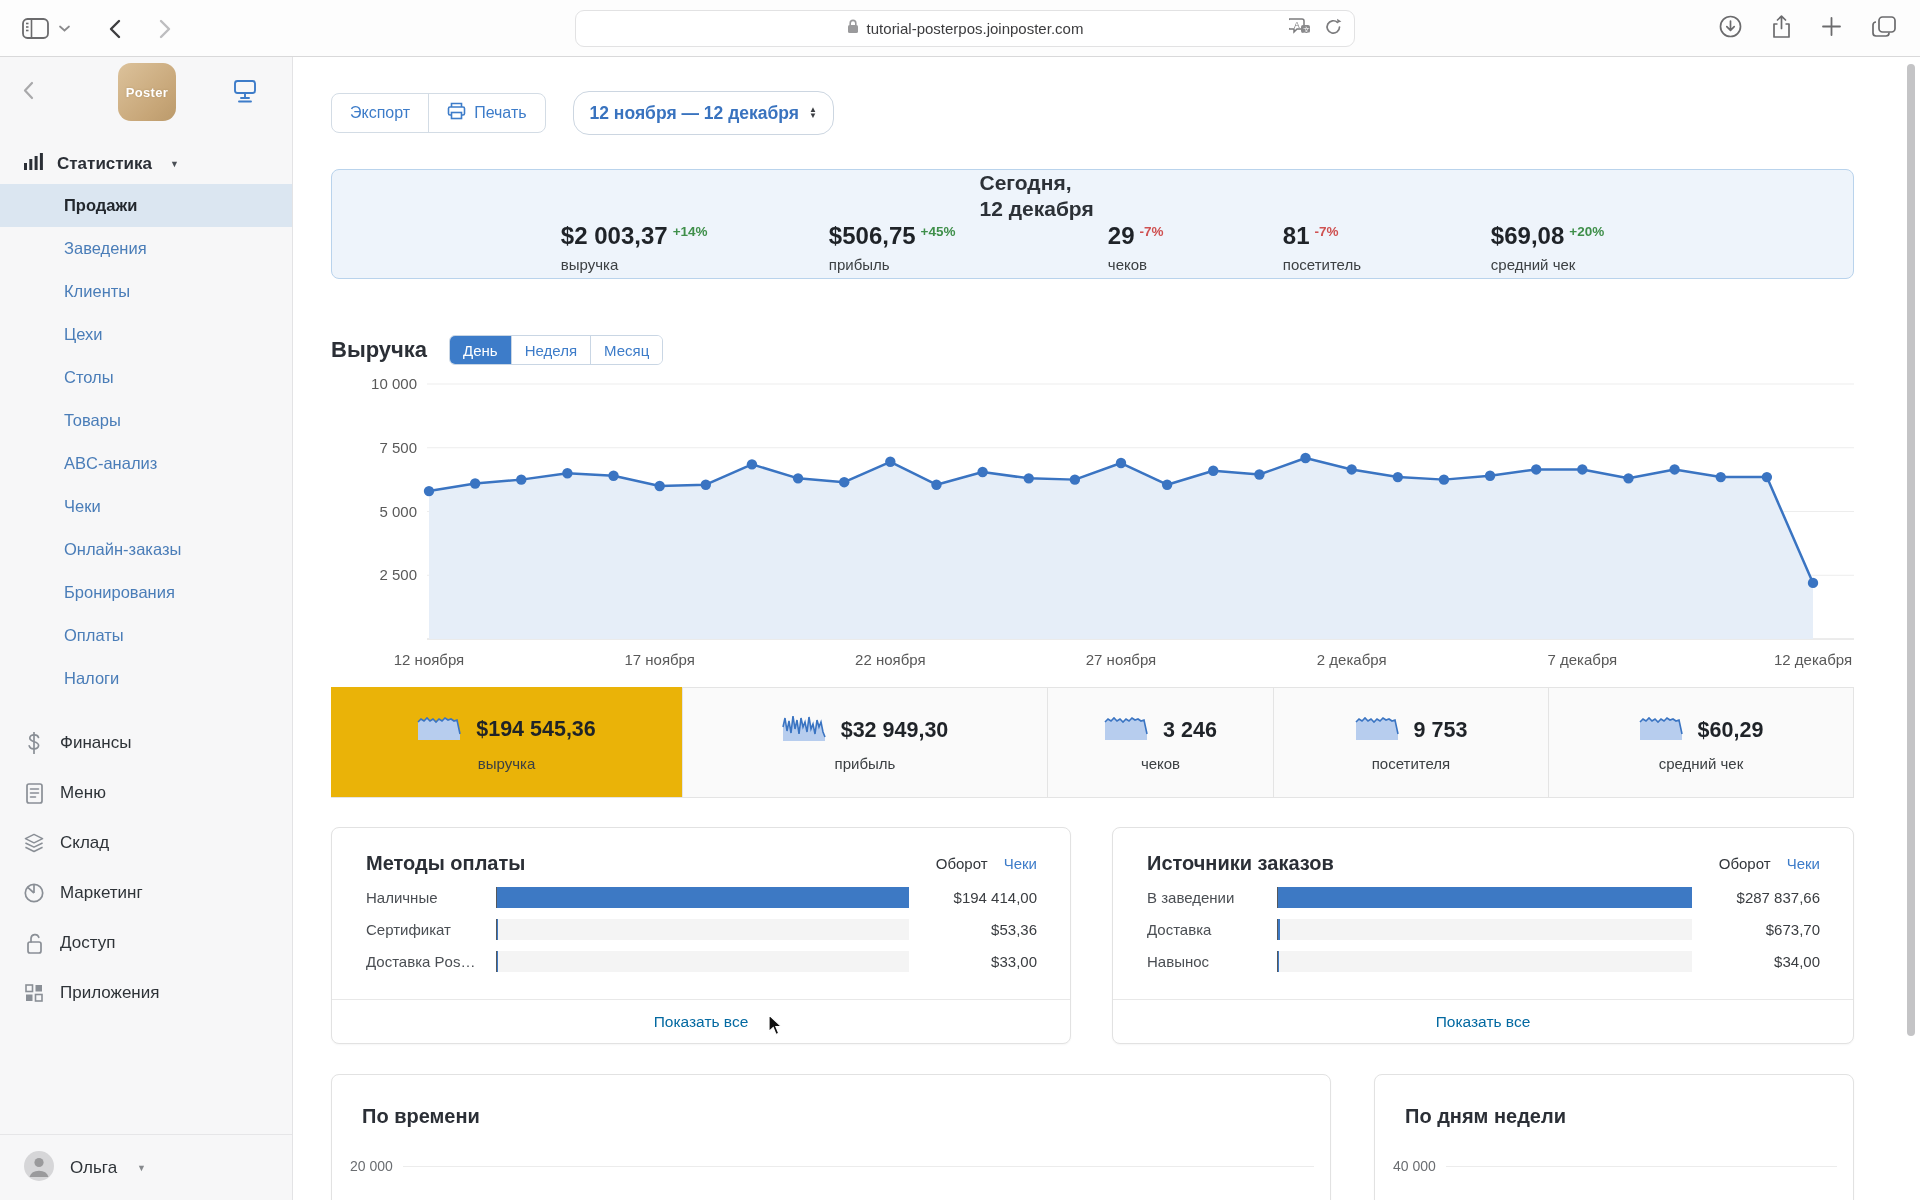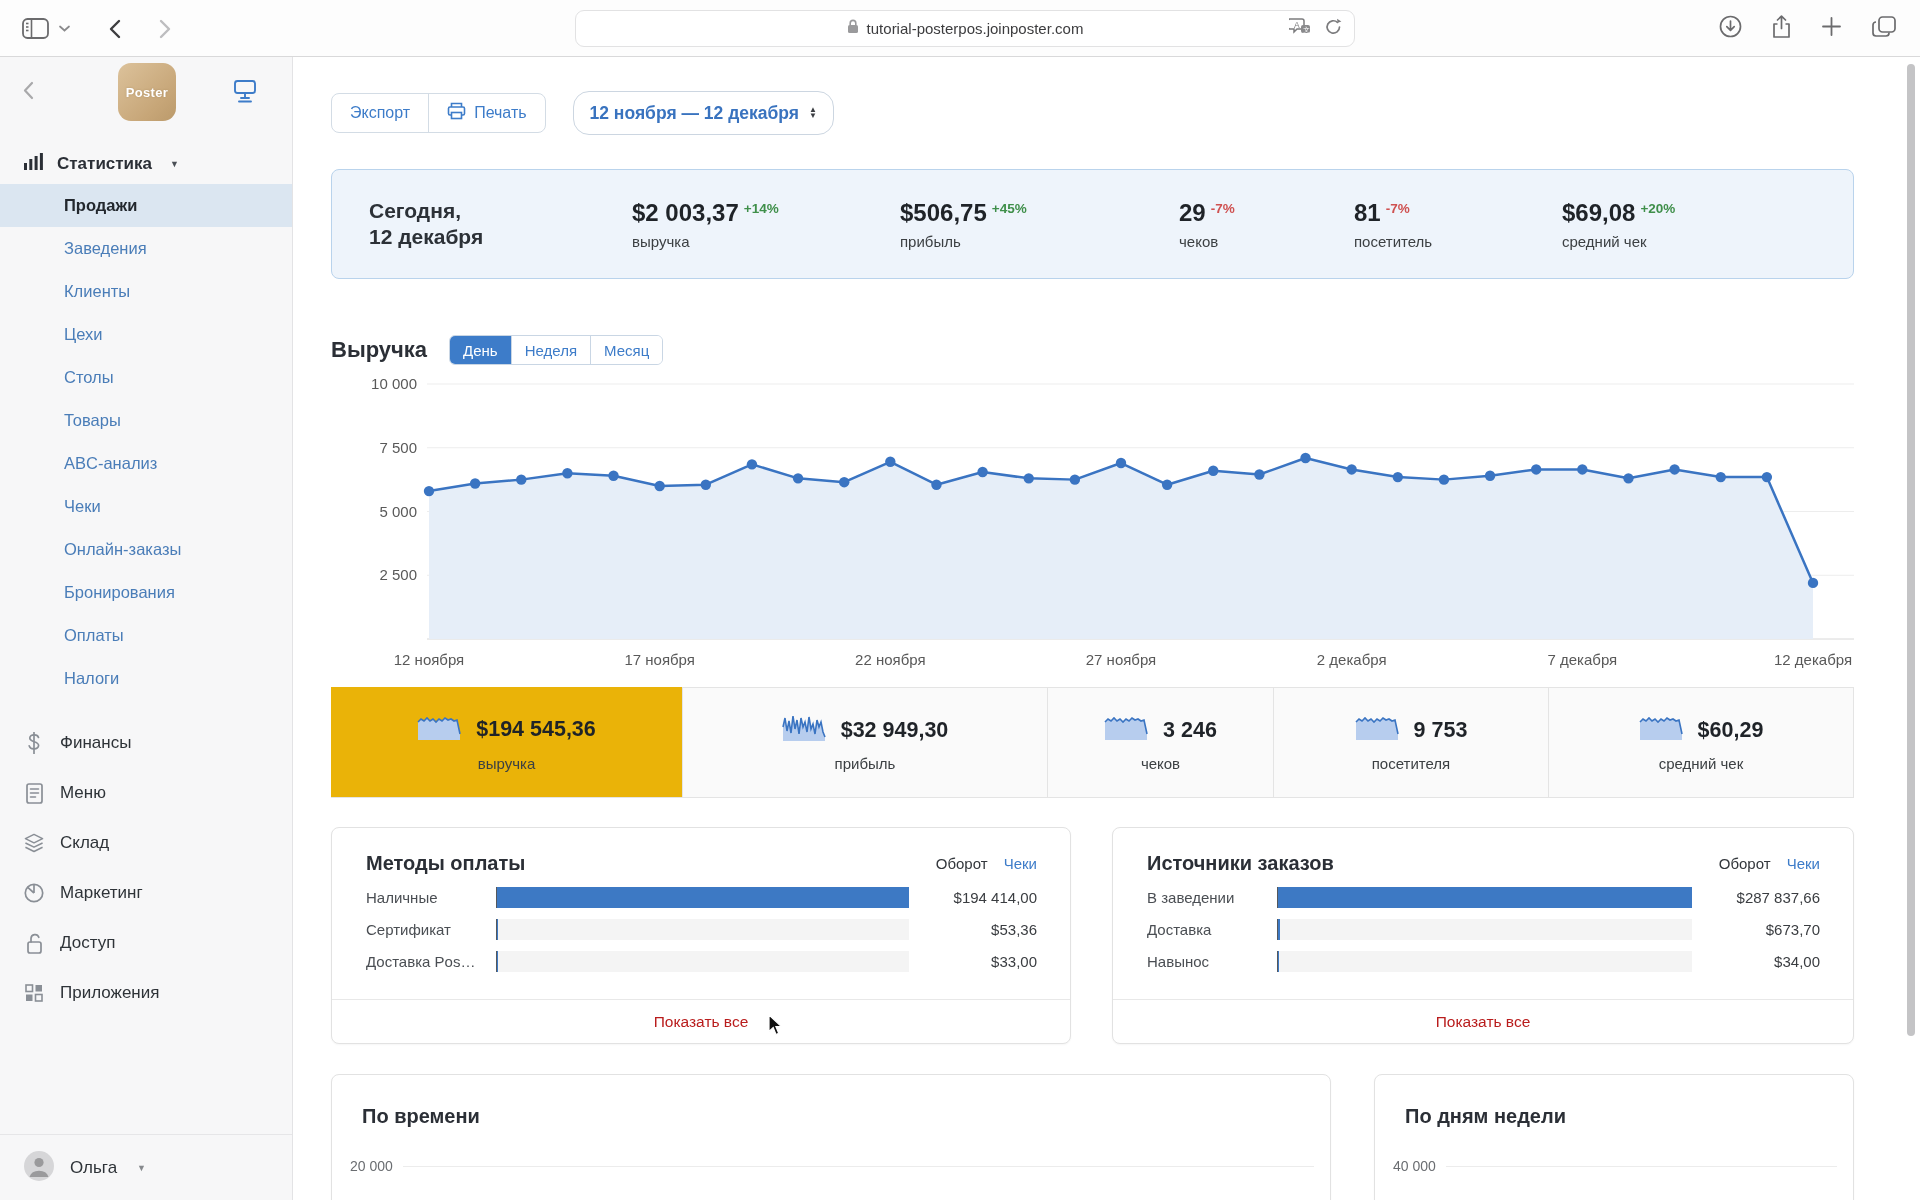--- a/index.html
+++ b/index.html
@@ -47,21 +47,21 @@
   .btn-group { display:flex; border:1px solid #d3dce5; border-radius:8px; overflow:hidden; height:40px; background:#fff; }
   .btn-group .btn { display:flex; align-items:center; gap:8px; padding:0 18px; font-size:16px; color:#3d7cc9; cursor:pointer; }
   .btn-group .btn + .btn { border-left:1px solid #d3dce5; }
   .date-btn { margin-left:27px; height:44px; border:1px solid #ccd6e1; border-radius:16px; display:flex; align-items:center;
     padding:0 16px; gap:10px; cursor:pointer; background:#fff; }
   .date-btn .txt { font-size:17.5px; font-weight:bold; color:#3973bf; }
   .updown { display:flex; flex-direction:column; line-height:6px; font-size:8px; color:#3a3d42; }
 
   
   .today-card { margin-top:34px; height:110px; background:#eef4fb; border:1px solid #b9d3ec; border-radius:8px;
-    display:flex; align-items:center; }
+    display:flex; align-items:center;flex-direction:column; }
   .today-date { width:300px; padding-left:37px; }
   .today-date div { font-size:21px; font-weight:bold; color:#2c3137; line-height:26px; }
   .tstat { padding-right:20px; }
   .tstat .v { font-size:24px; font-weight:bold; color:#1f2328; }
   .tstat .d { font-size:13.5px; font-weight:bold; display:inline-block; vertical-align:top; margin:2px 0 0 5px; }
   .tstat .d.up { color:#3f8f4a; } .tstat .d.down { color:#cf5151; }
   .tstat .l { font-size:15px; color:#3c4043; margin-top:6px; }
   .tstat.w1{width:268px}.tstat.w2{width:279px}.tstat.w3{width:175px}.tstat.w4{width:208px}
 
   
@@ -93,21 +93,21 @@
   .card-title { font-size:20px; font-weight:bold; color:#2b2f36; flex:1; }
   .toggle { font-size:15px; }
   .toggle .t-active { color:#33373c; cursor:pointer; }
   .toggle .t-link { color:#3d7cc9; margin-left:12px; cursor:pointer; }
   .bar-row { display:flex; align-items:center; padding:0 33px 0 34px; height:32px; }
   .bar-row .lab { width:130px; font-size:15px; color:#4a4e53; white-space:nowrap; overflow:hidden; text-overflow:ellipsis; }
   .bar-track { flex:1; height:21px; background:#f4f4f4; position:relative; border-left:1.5px solid #55585c; }
   .bar-fill { position:absolute; left:0; top:0; bottom:0; background:#3d79c4; }
   .bar-row .val { width:128px; text-align:right; font-size:15px; color:#3a3d41; }
   .card-foot { border-top:1px solid #e8e8e8; margin-top:22px; height:44px; display:flex; align-items:center; justify-content:center; }
-  .card-foot span { font-size:15.5px; color:#b91c1c; cursor:pointer; }
+  .card-foot span { font-size:15.5px; color:#0369a1; cursor:pointer; }
 
   
   .bottom-row { display:flex; gap:43px; margin-top:30px; }
   .bcard { height:150px; }
   .bcard.time { width:1000px; } .bcard.week { width:480px; }
   .bcard .card-title { display:block; margin:30px 0 0 30px; }
   .mini-grid { display:flex; align-items:center; gap:10px; margin:30px 16px 0 18px; }
   .mini-grid .tick { font-size:14px; color:#6a6d71; }
   .mini-grid .gl { flex:1; height:1px; background:#ececec; }
 

